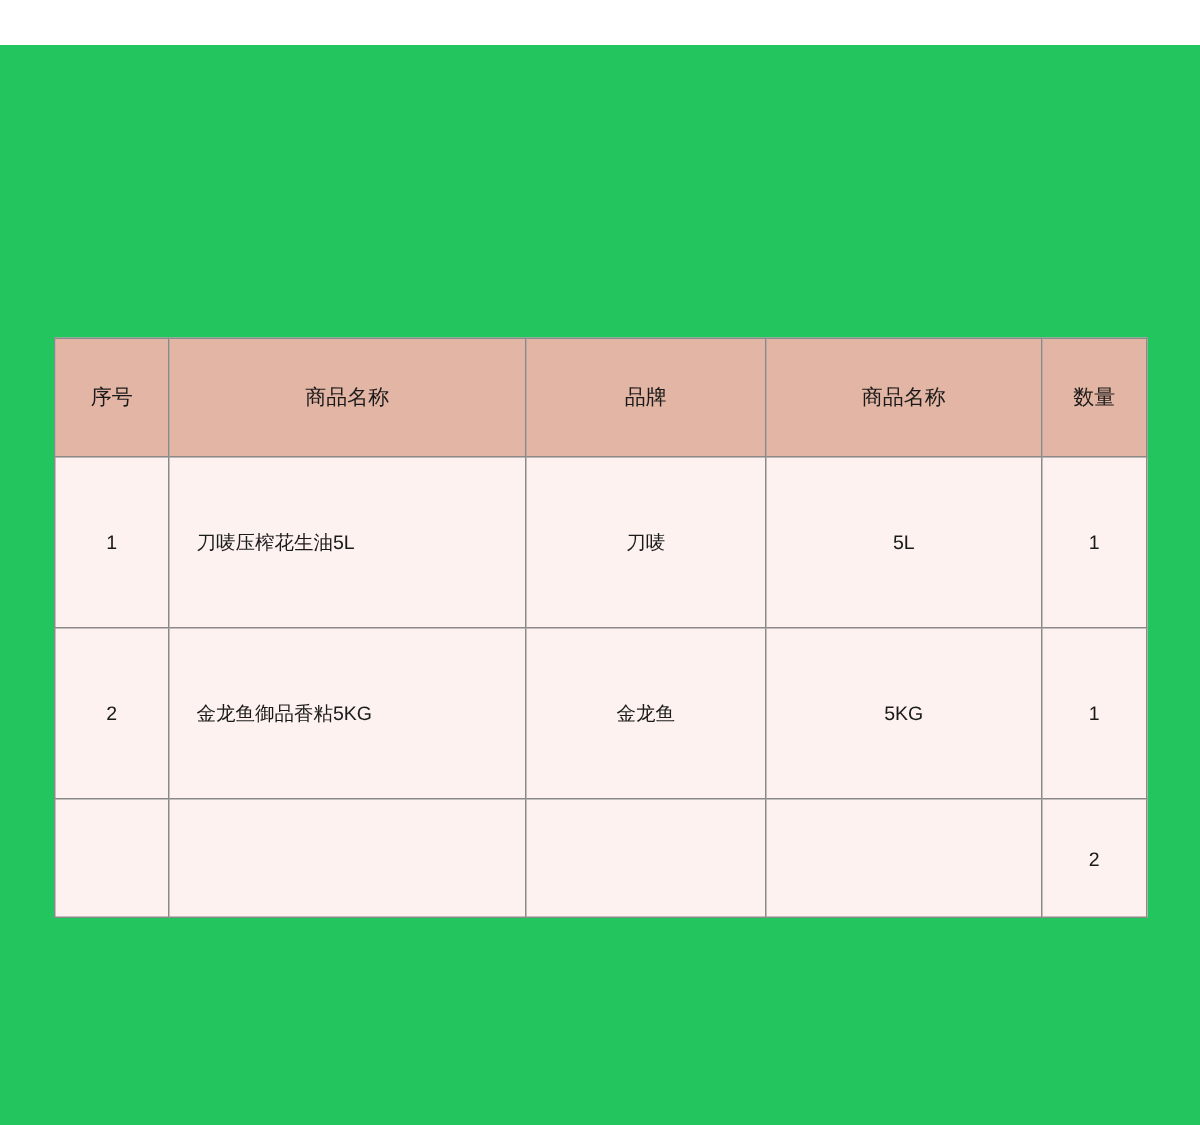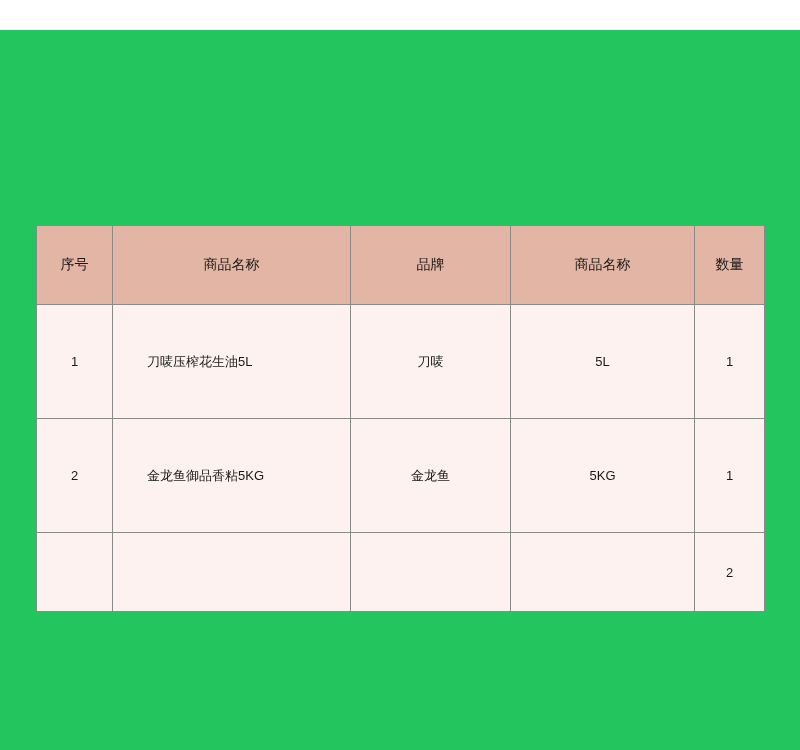--- a/index.html
+++ b/index.html
@@ -57,21 +57,21 @@
   }
 
   table.goods-table tbody td {
     background: #fdf2ef;
     height: 113px;
     text-align: center;
   }
 
   table.goods-table tbody td.cell-name {
     text-align: left;
-    padding-left: 34px;
+    padding-left: 18px;
   }
 
   table.goods-table tbody tr.total-row td {
     height: 78px;
   }
 </style>
 </head>
 <body>
 
 <div class="page">

